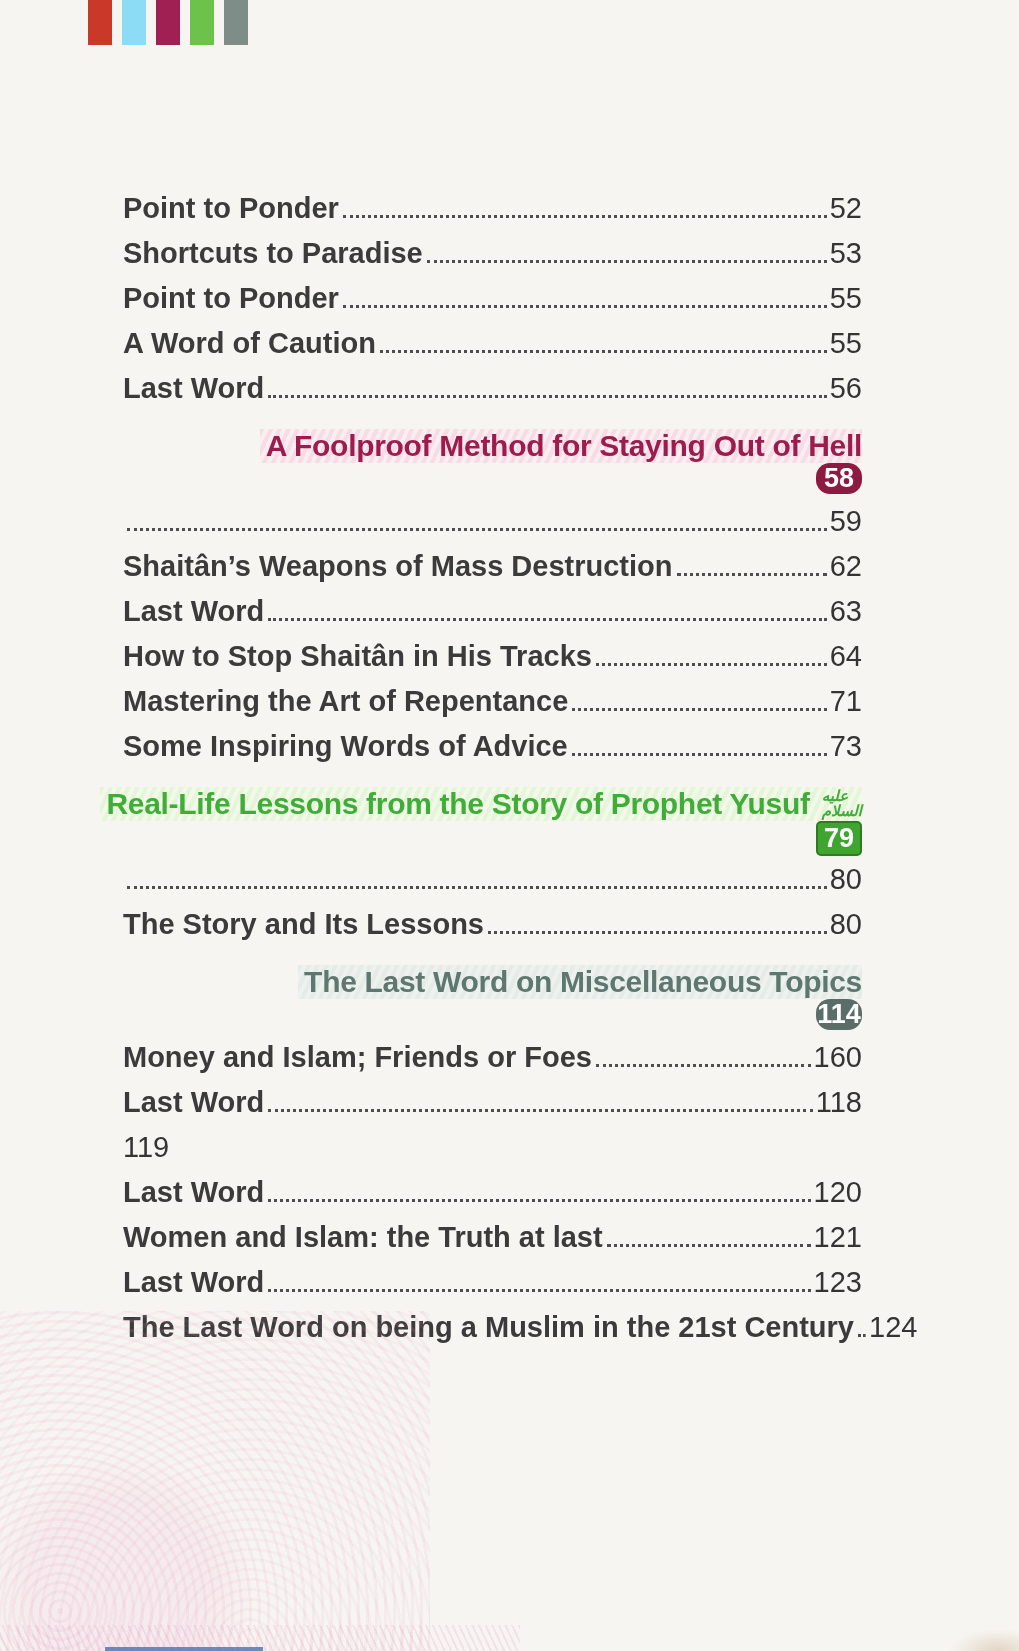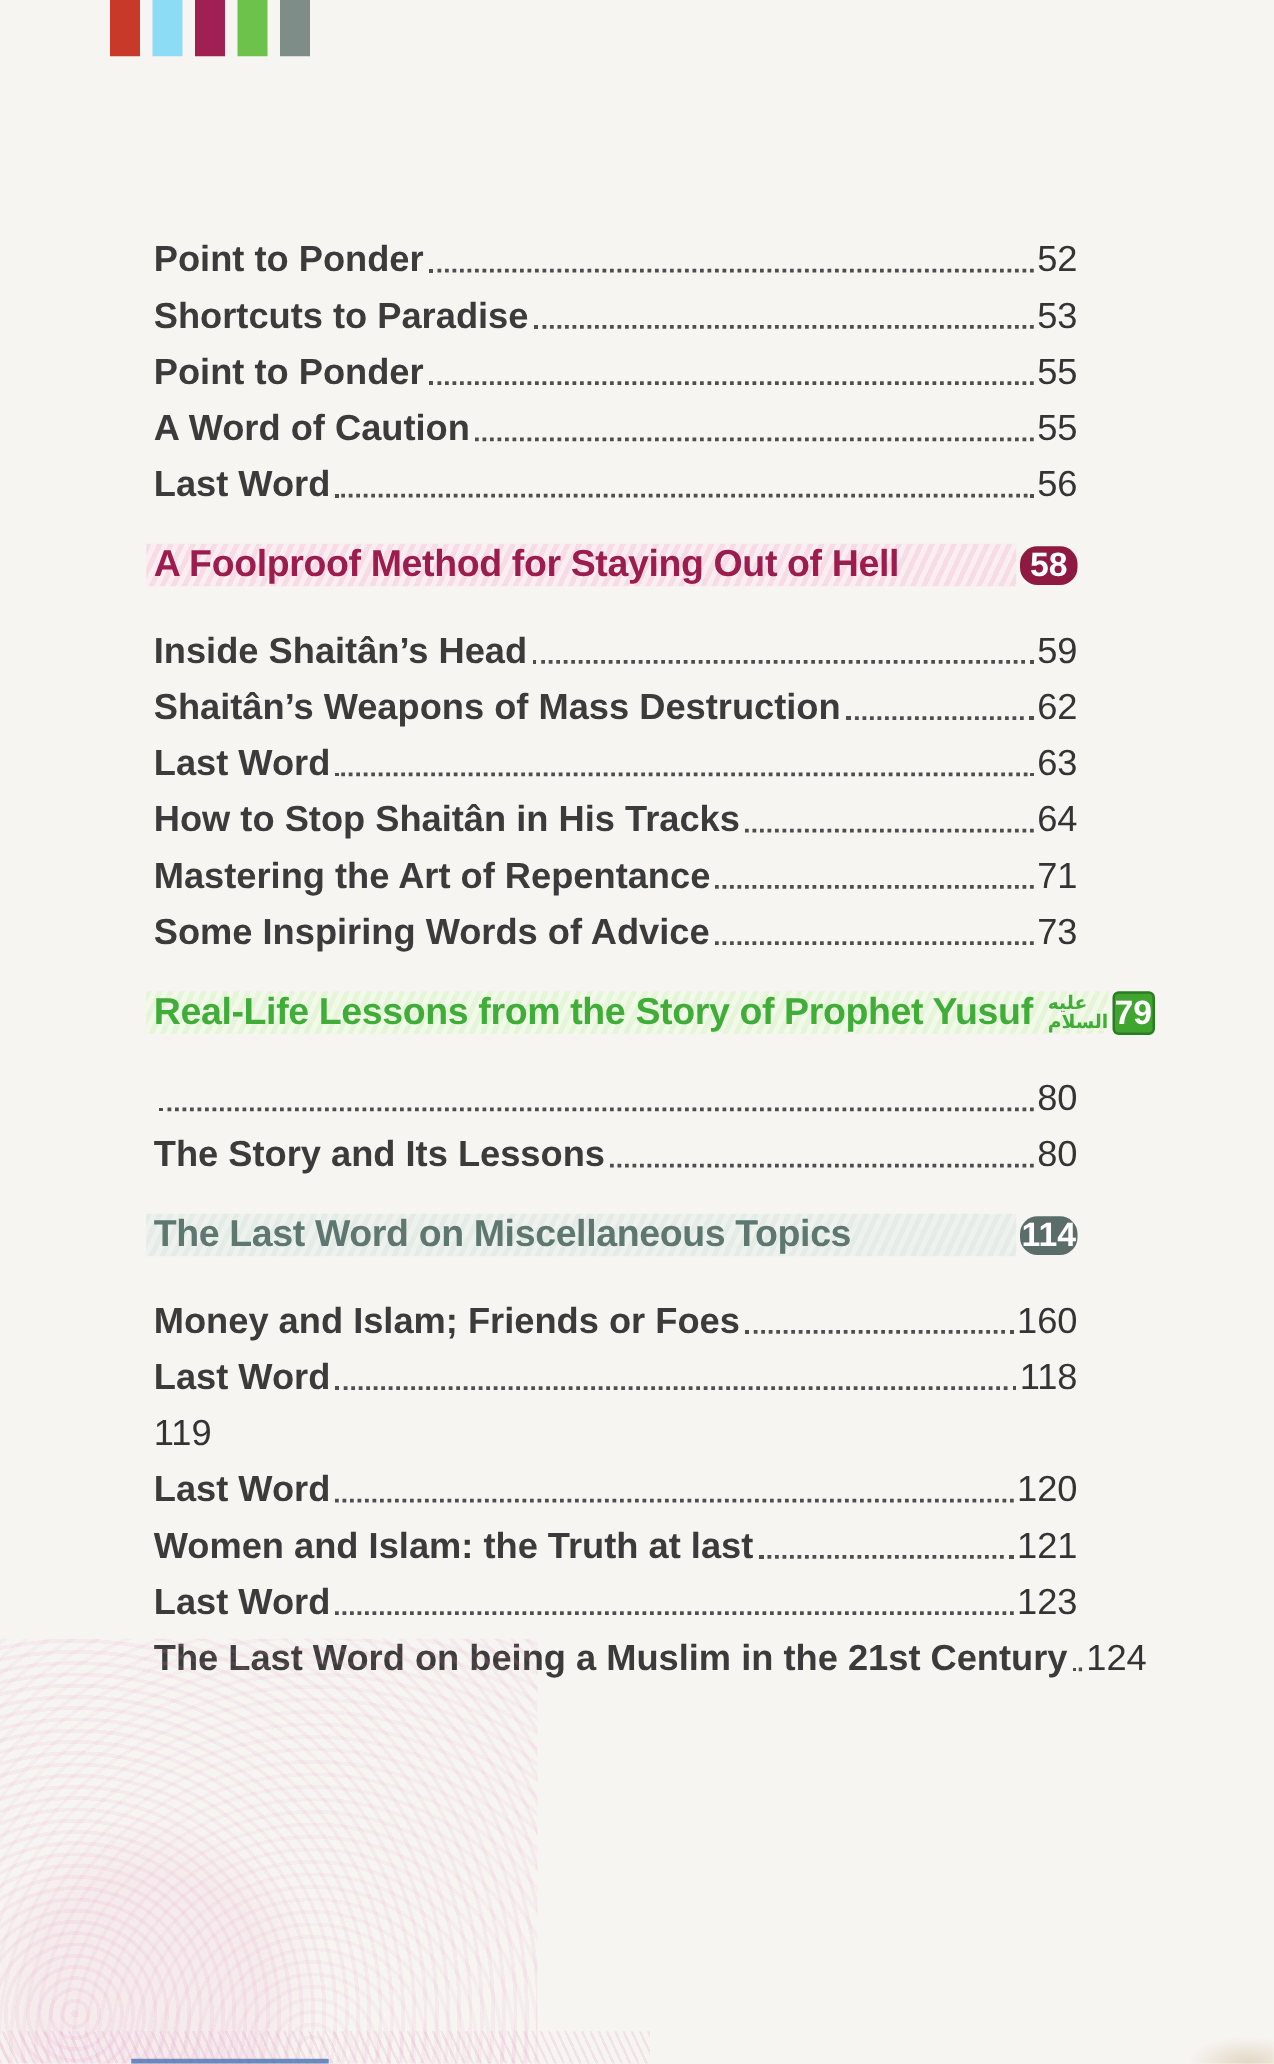--- a/index.html
+++ b/index.html
@@ -47,32 +47,34 @@
   .row.entry .leader{
     flex:1;border-bottom:3px dotted #4e4e4e;margin:0 3px 9px 4px;min-width:8px;
   }
   .row.entry .pnum{
     font-size:29px;color:#343434;line-height:38px;
   }
   .row.entry.no-leader{justify-content:space-between;}
   .row.entry.no-leader .label{font-size:27px;letter-spacing:-0.7px;}
   
   .row.header{
-    display:flex;align-items:center;height:46px;
+    display:flex;align-items:flex-end;height:46px;
     margin:22px 0 20px -6px;
+    flex-direction:column;
   }
   .band{
     flex:1;display:flex;align-items:center;padding-left:6px;gap:10px;
   }
   .htitle{
     font-size:30px;font-weight:bold;letter-spacing:-0.3px;white-space:nowrap;
   }
   .hsuffix{
     font-family:"DejaVu Sans",sans-serif;font-size:15px;font-weight:bold;line-height:1;
     margin-left:2px;
+    font-style:italic;
   }
   .badge{
     width:46px;display:flex;align-items:center;justify-content:center;
     color:#ffffff;font-size:27px;font-weight:bold;margin-left:3px;
     border-radius:14px;box-sizing:border-box;
   }
 </style>
 </head>
 <body>
 
@@ -110,21 +112,20 @@
       <span class="leader"></span>
       <span class="pnum">56</span>
     </div>
     <div class="row header">
       <div class="band" style="background: repeating-linear-gradient(115deg, rgb(247, 220, 230) 0px, rgb(247, 220, 230) 4px, rgb(251, 238, 243) 4px, rgb(251, 238, 243) 8px);">
         <span class="htitle" style="color: rgb(156, 28, 78);">A Foolproof Method for Staying Out of Hell</span>
       </div>
       <div class="badge" style="background: rgb(142, 26, 66);">58</div>
     </div>
     <div class="row entry">
-      <span class="label">Inside Shaitân’s Head</span>
       <span class="leader"></span>
       <span class="pnum">59</span>
     </div>
     <div class="row entry">
       <span class="label">Shaitân’s Weapons of Mass Destruction</span>
       <span class="leader"></span>
       <span class="pnum">62</span>
     </div>
     <div class="row entry">
       <span class="label">Last Word</span>

